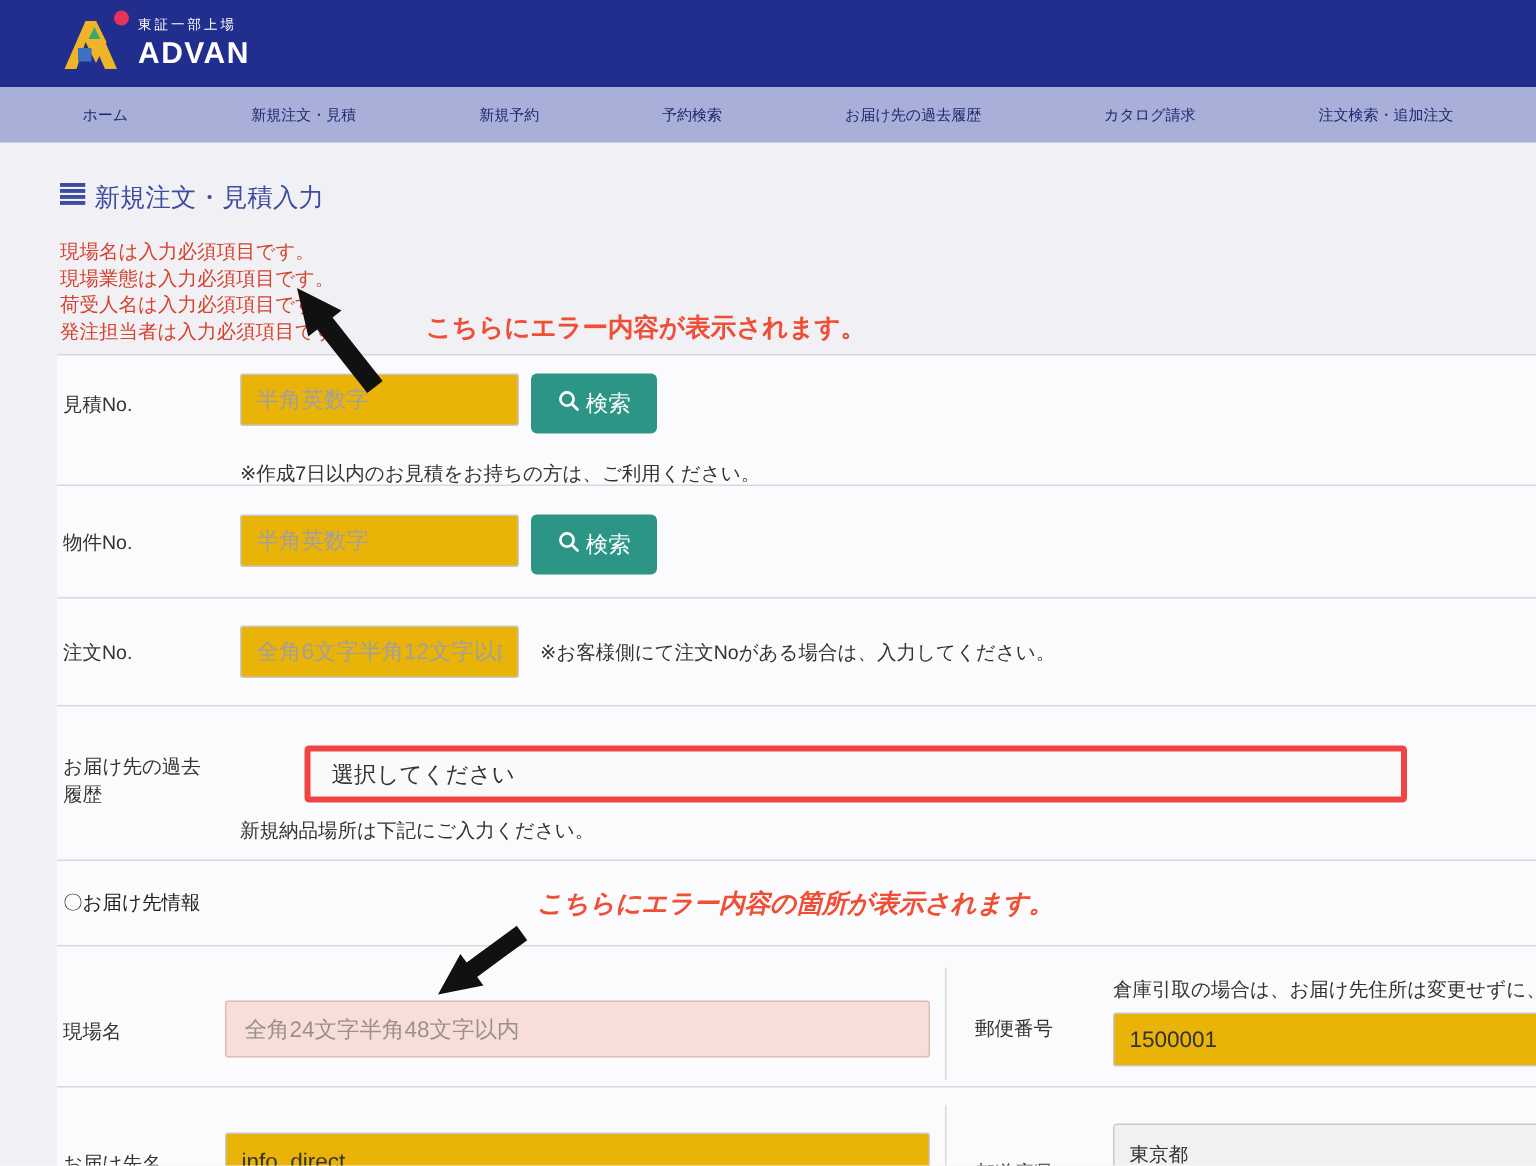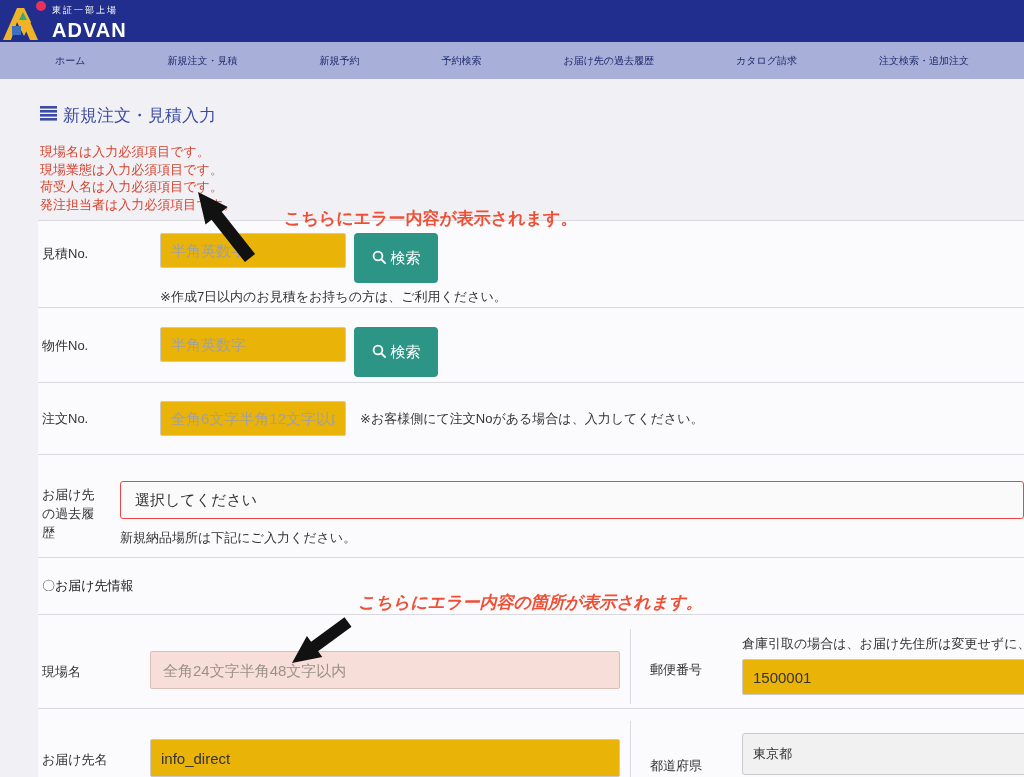--- a/index.html
+++ b/index.html
@@ -6,22 +6,22 @@
   html, body { width: 1024px; height: 777px; overflow: hidden; }
   body {
     font-family: "Liberation Sans", "DejaVu Sans", sans-serif;
     background: #f1f1f5;
     color: #333;
     position: relative;
   }
 
   
   .topbar {
-    height: 42px; background: #212e8e;
-    display: flex; align-items: flex-start; 
+    height: 58px; background: #212e8e;
+    display: flex; align-items: center; padding-left: 40px;
   }
   .logo { display: flex; align-items: flex-start; gap: 6px; cursor: pointer; }
   .logo-text { display: flex; flex-direction: column; margin-top: 4px; }
   .logo-tagline { color: #fff; font-size: 9px; letter-spacing: 2px; margin-bottom: 1px; }
   .logo-name { color: #fff; font-size: 20px; font-weight: bold; letter-spacing: 1px; line-height: 24px; }
 
   
   .nav {
     height: 37px; background: #a8afd9;
     display: flex; align-items: center; justify-content: space-around;
@@ -44,38 +44,38 @@
   .panel { margin: 7px 0 0 38px; border-top: 1px solid #d9d9de; background: #fbfbfd; }
   .row { border-bottom: 1px solid #d9d9de; display: flex; }
   .flabel { width: 122px; padding-left: 4px; font-size: 13px; color: #333; }
   .tinput {
     height: 35px; border: 1px solid #c9c9c9; border-radius: 2px;
     background: #eab308; font-size: 15px; color: #333; padding: 0 10px;
     font-family: "Liberation Sans", "DejaVu Sans", sans-serif;
   }
   .tinput::placeholder { color: #a0a0a0; opacity: 1; }
   .search-btn {
-    height: 50px; width: 84px; margin-left: 8px;
+    height: 40px; width: 84px; margin-left: 8px;
     background: #2d9586; color: #fff; border: none; border-radius: 4px;
     font-size: 15px; display: flex; align-items: center; justify-content: center; gap: 5px;
     cursor: pointer; font-family: inherit;
   }
   .note { font-size: 13px; color: #333; }
 
   .row1 { height: 87px; padding-top: 12px; }
   .row1 .flabel { padding-top: 12px; }
   .row2 { height: 75px; padding-top: 19px; }
   .row2 .flabel { padding-top: 10px; }
   .row3 { height: 72px; align-items: center; }
   .row4 { height: 103px; padding-top: 26px; }
   .row4 .flabel { padding-top: 4px; line-height: 19px; width: 122px; padding-right: 18px; }
   .select-box {
-    width: 904px; height: 38px; border: 1px solid #ef4444; border-radius: 3px;
+    width: 735px; height: 38px; border: 4px solid #ef4444; border-radius: 3px;
     background: #fafafa; font-size: 15px; color: #333;
-    display: flex; align-items: center; padding: 0 14px; cursor: pointer;
+    display: flex; align-items: center; padding: 0 14px; cursor: pointer; margin-left: 43px;
   }
   .row5 { height: 57px; align-items: center; }
   .section-title { font-size: 13px; color: #222; padding-left: 4px; }
 
   .row6 { height: 94px; }
   .rowL { display: flex; }
   .row6 .rowL { width: 591px; }
   .row6 .flabel { width: 112px; padding-top: 48px; }
   .pink-input {
     width: 470px; height: 38px; margin-top: 36px;
@@ -176,21 +176,21 @@
         <button class="search-btn">
           <span style="display:block">
             <svg width="14" height="14" viewBox="0 0 14 14">
               <circle cx="6" cy="6" r="4.4" fill="none" stroke="#fff" stroke-width="1.8"></circle>
               <line x1="9.3" y1="9.3" x2="13" y2="13" stroke="#fff" stroke-width="1.8" stroke-linecap="round"></line>
             </svg>
           </span>
           <span>検索</span>
         </button>
       </div>
-      <div class="note" style="margin-top:5px">※作成7日以内のお見積をお持ちの方は、ご利用ください。</div>
+      <div class="note" style="margin-top:18px">※作成7日以内のお見積をお持ちの方は、ご利用ください。</div>
     </div>
   </div>
 
   <div class="row row2">
     <div class="flabel">物件No.</div>
     <div style="display:flex">
       <input class="tinput" style="width: 186px;" type="text" placeholder="半角英数字">
       <button class="search-btn">
         <span style="display:block">
           <svg width="14" height="14" viewBox="0 0 14 14">

